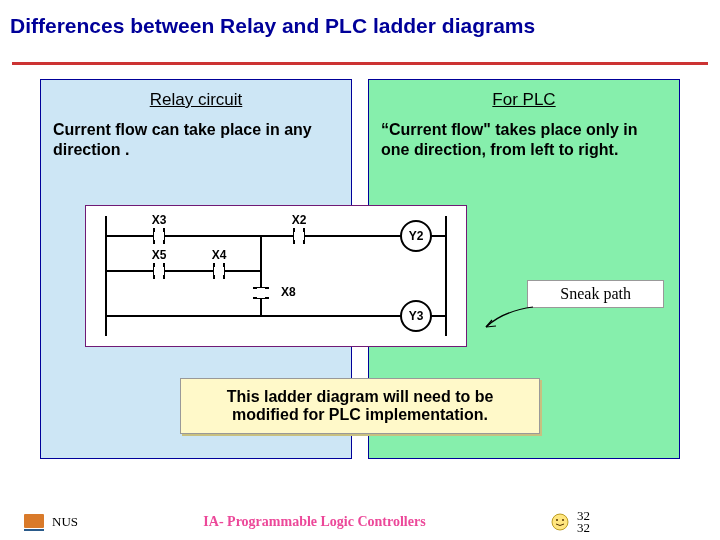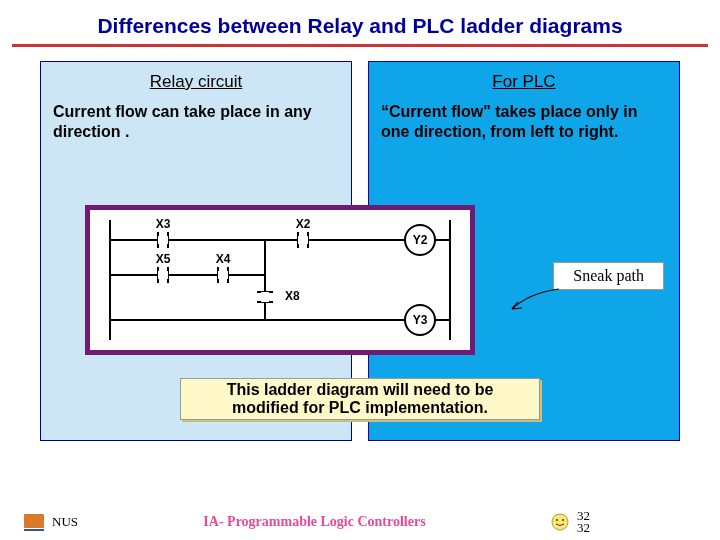--- a/index.html
+++ b/index.html
@@ -9,97 +9,97 @@
     height: 540px;
     background: #fff;
     font-family: Arial, sans-serif;
     position: relative;
     overflow: hidden;
   }
   .slide-title {
     font-size: 21px;
     font-weight: bold;
     color: #000099;
-    text-align: center;
-    padding: 14px 10px 6px 10px;
+    text-align: left;
+    padding: 14px 10px 24px 10px;
   }
   .title-underline {
     height: 3px;
     background: #cc3333;
     margin: 0 12px 14px 12px;
   }
   .columns {
     display: flex;
     gap: 16px;
     padding: 0 40px;
   }
   .panel {
     flex: 1;
     border: 1px solid #000099;
     padding: 10px 12px 12px 12px;
     position: relative;
     min-height: 380px;
     box-sizing: border-box;
   }
   .panel-left { background: #cde6f5; }
-  .panel-right { background: #0ea5e9; }
+  .panel-right { background: #86efac; }
   .panel-heading {
     text-align: center;
     font-size: 17px;
     text-decoration: underline;
     margin-bottom: 10px;
   }
   .panel-body {
     font-size: 16px;
     font-weight: bold;
     line-height: 1.25;
     margin-bottom: 22px;
   }
   .ladder-diagram {
     position: absolute;
     left: 85px;
     top: 205px;
     width: 380px;
     height: 140px;
     background: #fff;
-    border: 5px solid #701a75;
+    border: 1px solid #701a75;
     z-index: 5;
   }
   .ladder-diagram svg { width: 100%; height: 100%; }
   .contact-label {
     font: bold 12px Arial;
     fill: #000;
     text-anchor: middle;
   }
   .sneak-box {
     position: absolute;
     right: 15px;
     top: 200px;
     background: #fff;
     border: 1px solid #999;
-    padding: 4px 19px;
+    padding: 4px 32px;
     font-size: 16px;
     font-family: "Times New Roman", serif;
     z-index: 6;
   }
   .sneak-arrow {
     position: absolute;
     left: -50px;
     top: 24px;
     width: 60px;
     height: 30px;
   }
   .note-box {
     position: absolute;
     left: 50%;
     transform: translateX(-50%);
     top: 378px;
     background: #fff9c9;
     border: 1px solid #999;
-    padding: 2px 14px;
+    padding: 9px 14px;
     font-size: 16px;
     font-weight: bold;
     text-align: center;
     z-index: 6;
     box-shadow: 2px 2px 0 #c8c080;
   }
   .footer {
     position: absolute;
     bottom: 6px;
     left: 0;

